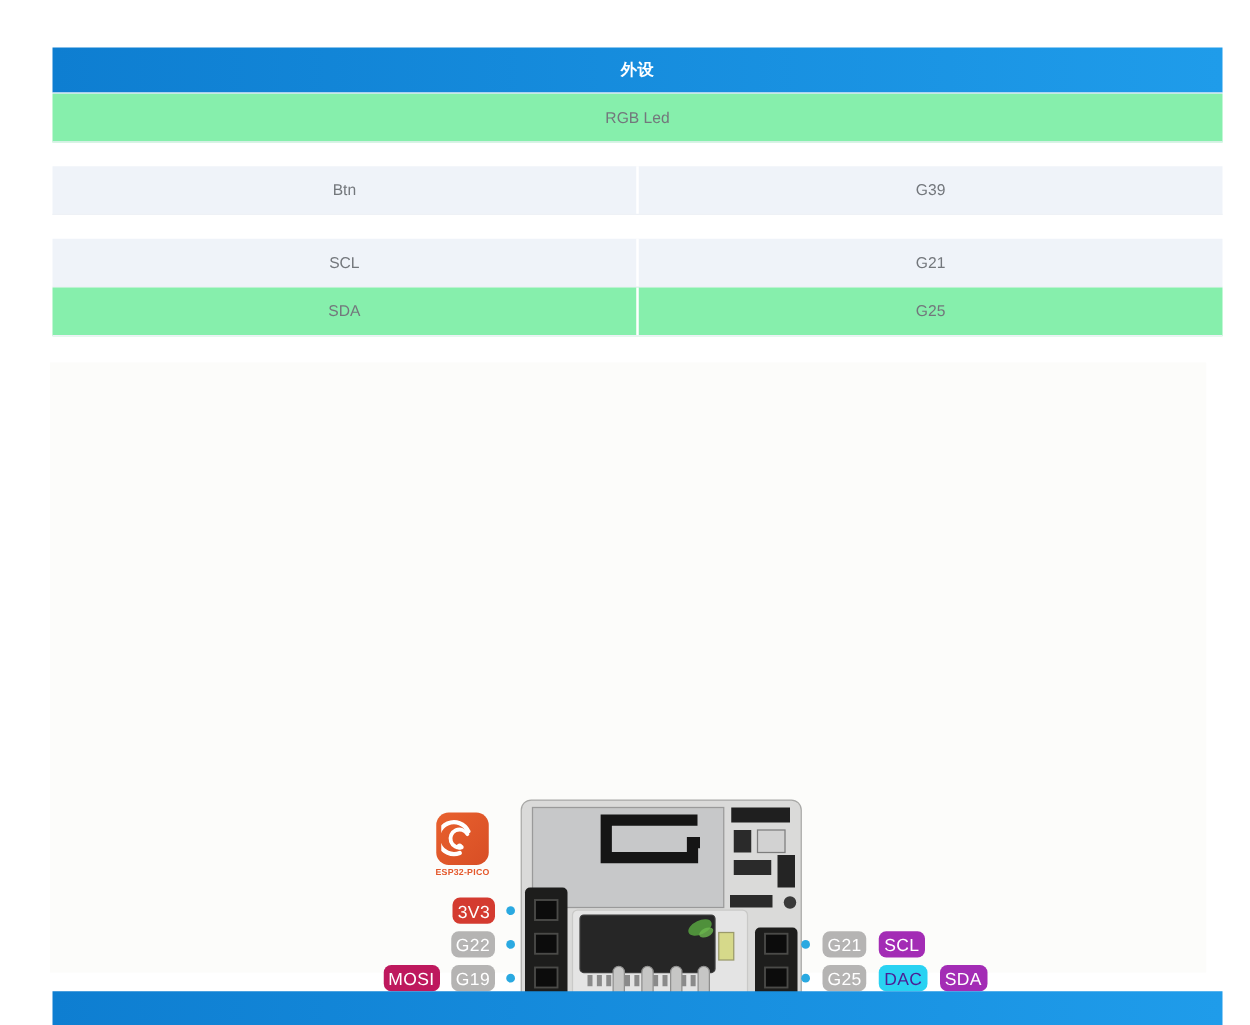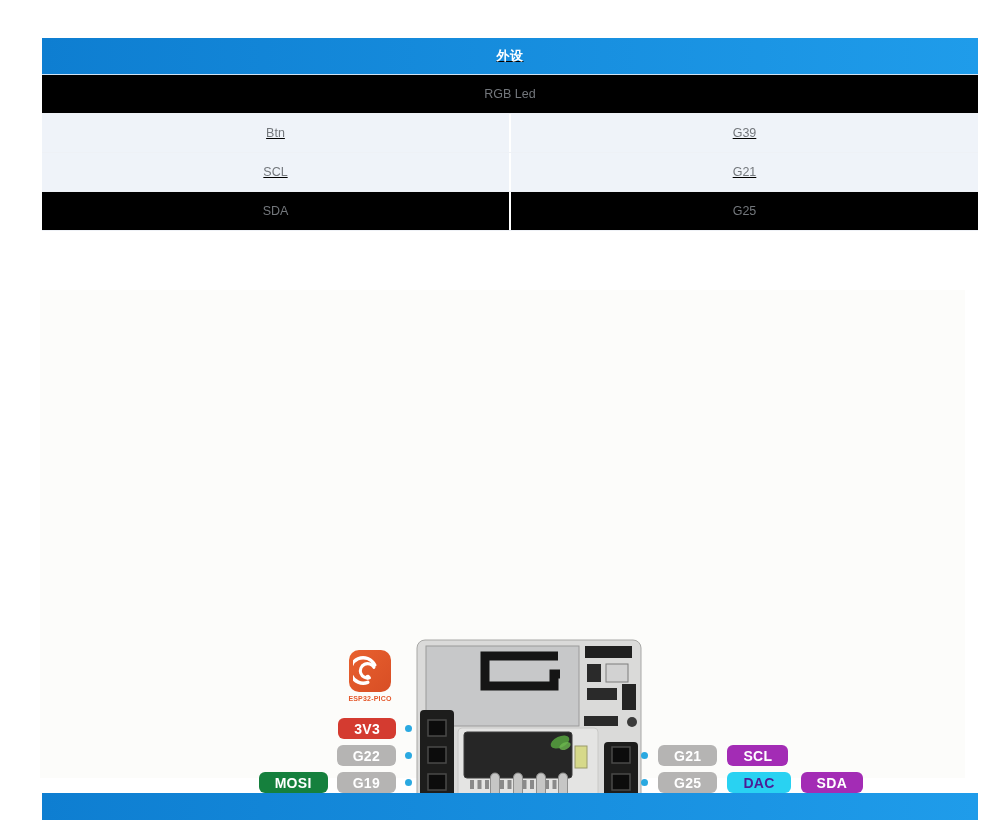--- a/index.html
+++ b/index.html
@@ -1,51 +1,51 @@
 <!DOCTYPE html>
 <html><head>
 <meta charset="utf-8">
 <style>
   * { margin:0; padding:0; box-sizing:border-box; }
   html,body { width:1000px; height:820px; background:#ffffff; overflow:hidden;
     font-family:"Liberation Sans", sans-serif; }
   .stage { position:relative; width:1000px; height:820px; background:#fff; }
 
   
-  .pin-table { position:absolute; left:42px; top:38px; width:936px;text-decoration:underline; }
+  .pin-table { position:absolute; left:42px; top:38px; width:936px; }
   .t-head { display:flex; height:37px; background:linear-gradient(90deg,#0e7ed1,#1f9cea);
     border-bottom:1px solid #cfe2f4; }
   .t-head .cell { flex:1; display:flex; align-items:center; justify-content:center;
     color:#fff; font-size:13px; font-weight:bold; letter-spacing:.5px; }
   .t-head .cell + .cell { border-left:1px solid rgba(255,255,255,.55); }
-  .t-row { display:flex; height:39px; border-bottom:1px solid #eef1f6; background:#000000; }
-  .t-row.alt { background:#eff3f9; }
+  .t-row { display:flex; height:39px; border-bottom:1px solid #eef1f6; background:#86efac; }
+  .t-row.alt { background:#eff3f9;margin-top:19px; }
   .t-row .cell { flex:1; display:flex; align-items:center; justify-content:center;
     color:#73777c; font-size:12.5px; }
   .t-row .cell + .cell { border-left:2px solid #fff; }
 
   
   .card { position:absolute; left:40px; top:290px; width:925px; height:488px;
     background:#fcfcfa; }
 
   
   .esp { position:absolute; left:306px; top:360px; width:48px; text-align:center; }
   .esp-ic { width:42px; height:42px; margin:0 auto; border-radius:10px;
     background:linear-gradient(135deg,#e8612e,#d84e25);
     display:flex; align-items:center; justify-content:center; }
   .esp-label { margin-top:3px; font-size:7px; font-weight:bold; color:#e4582b;
     letter-spacing:.2px; white-space:nowrap; }
 
   
   .badge { display:inline-flex; align-items:center; justify-content:center;
-    height:21px; min-width:30px; padding:0 16px; border-radius:6px;
-    font-size:14px; font-weight:bold; color:#fff; letter-spacing:.3px; }
+    height:21px; min-width:30px; padding:0 4px; border-radius:6px;
+    font-size:14px; font-weight:normal; color:#fff; letter-spacing:.3px; }
   .badge.io    { background:#b5b4b3; }
   .badge.power { background:#d43b30; }
-  .badge.spi   { background:#15803d; }
+  .badge.spi   { background:#be185d; }
   .badge.dac   { background:#29d2f2; color:#4c1d95; }
   .badge.i2c   { background:#a32cb5; }
   .dot { width:7px; height:7px; border-radius:50%; background:#2aa9e1; flex:0 0 auto; }
 
   .pin-row-l { position:absolute; left:180px; width:192px; height:21px;
     display:flex; align-items:center; justify-content:flex-end; gap:9px; }
   .pin-row-r { position:absolute; left:601px; width:250px; height:21px;
     display:flex; align-items:center; gap:10px; }
 
   

